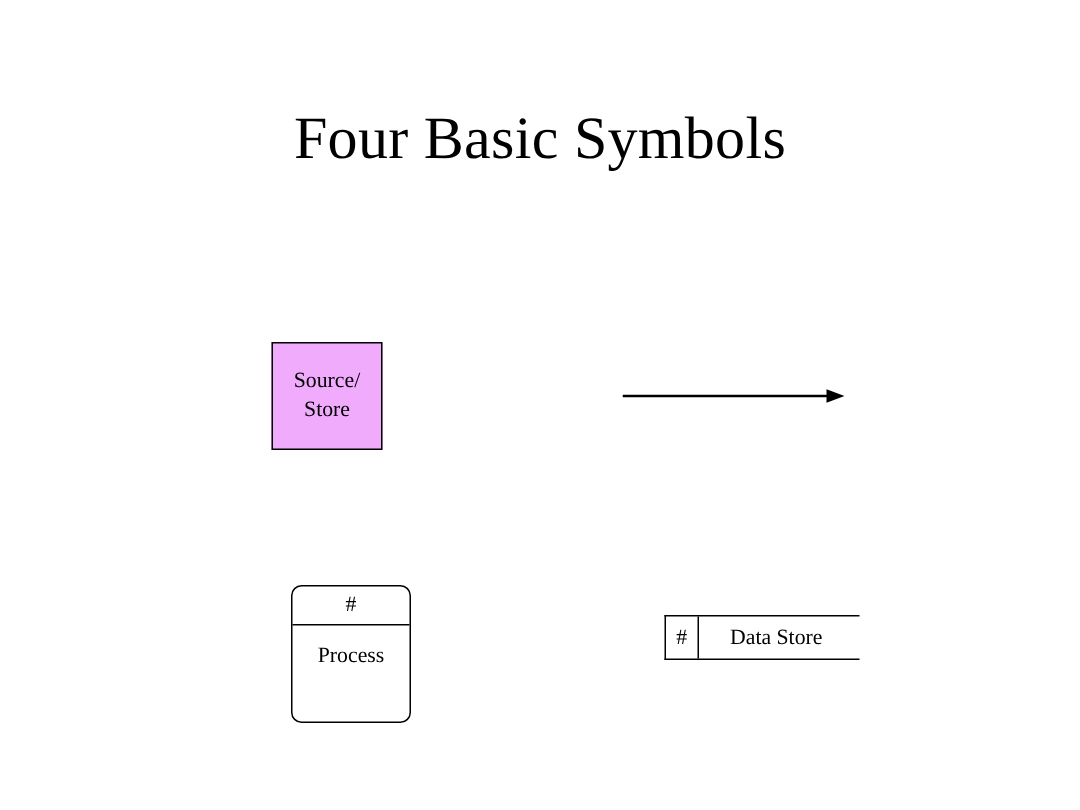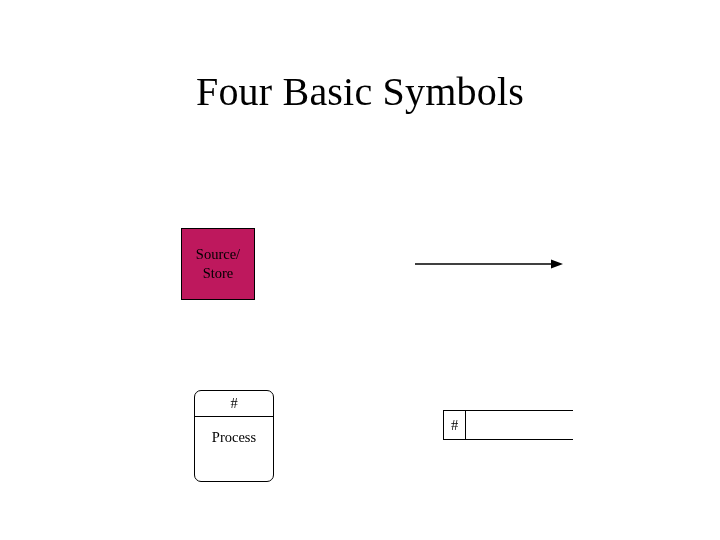--- a/index.html
+++ b/index.html
@@ -32,21 +32,21 @@
   }
 
   
   #source-sink {
     position: absolute;
     left: 181px;
     top: 228px;
     width: 72px;
     height: 70px;
     border: 1px solid #000000;
-    background: #be185d;
+    background: #f0abfc;
     display: flex;
     align-items: center;
     justify-content: center;
     text-align: center;
     font-size: 14.5px;
     line-height: 1.28;
   }
 
   
   #data-flow-label {
@@ -155,15 +155,16 @@
     <polygon points="148,6 136,1.5 136,10.5" fill="#000000"></polygon>
   </svg>
 
   <div id="process">
     <div id="process-number">#</div>
     <div id="process-name">Process</div>
   </div>
 
   <div id="data-store">
     <div id="data-store-number">#</div>
+    <div id="data-store-name">Data Store</div>
   </div>
 
 </div>
 
 </body></html>

